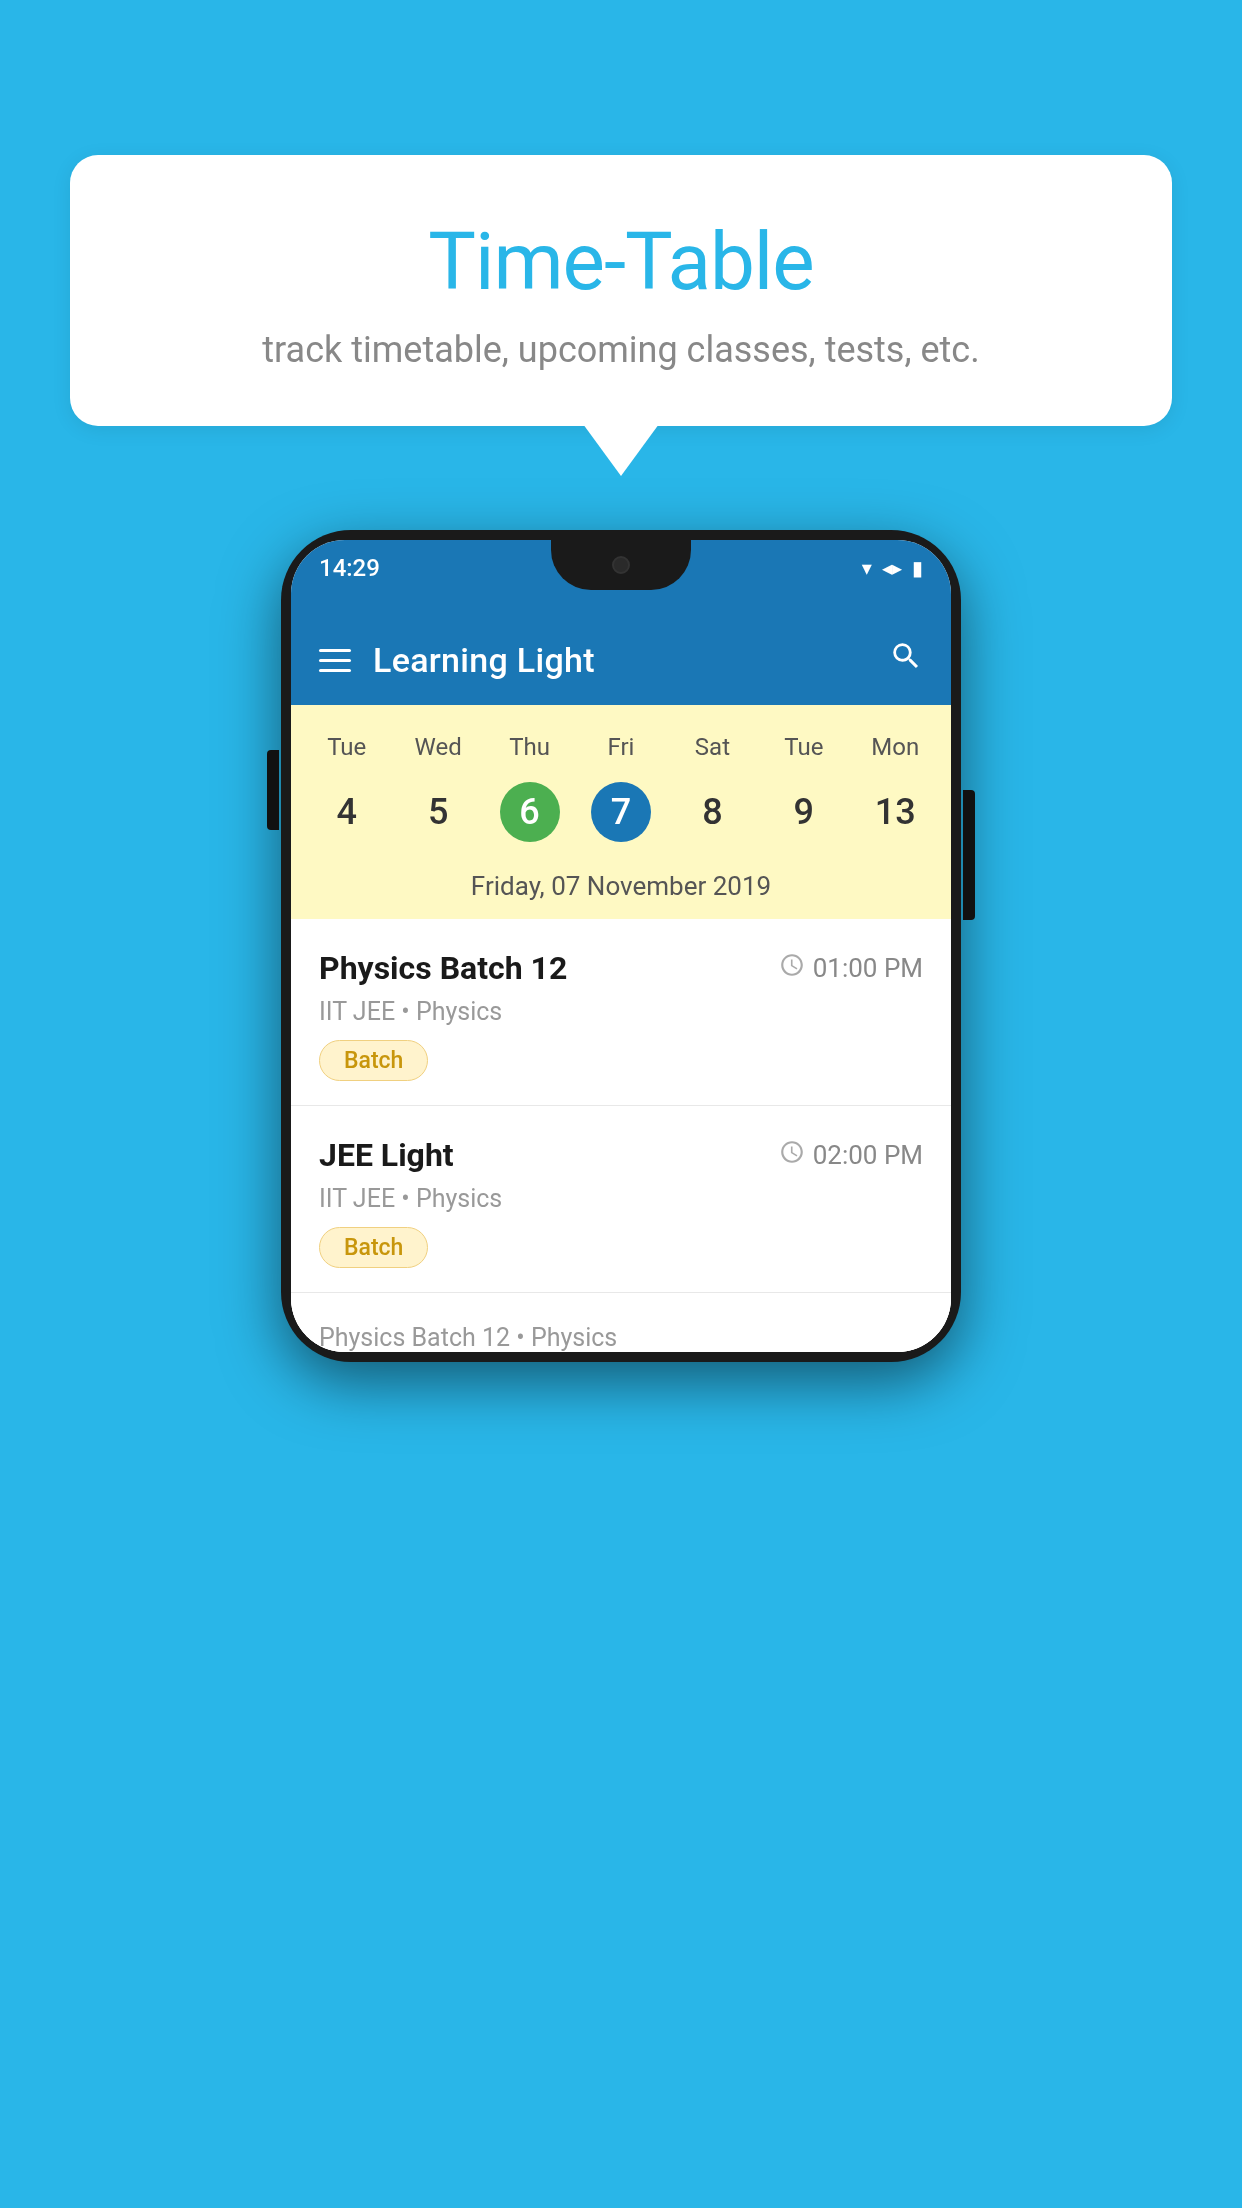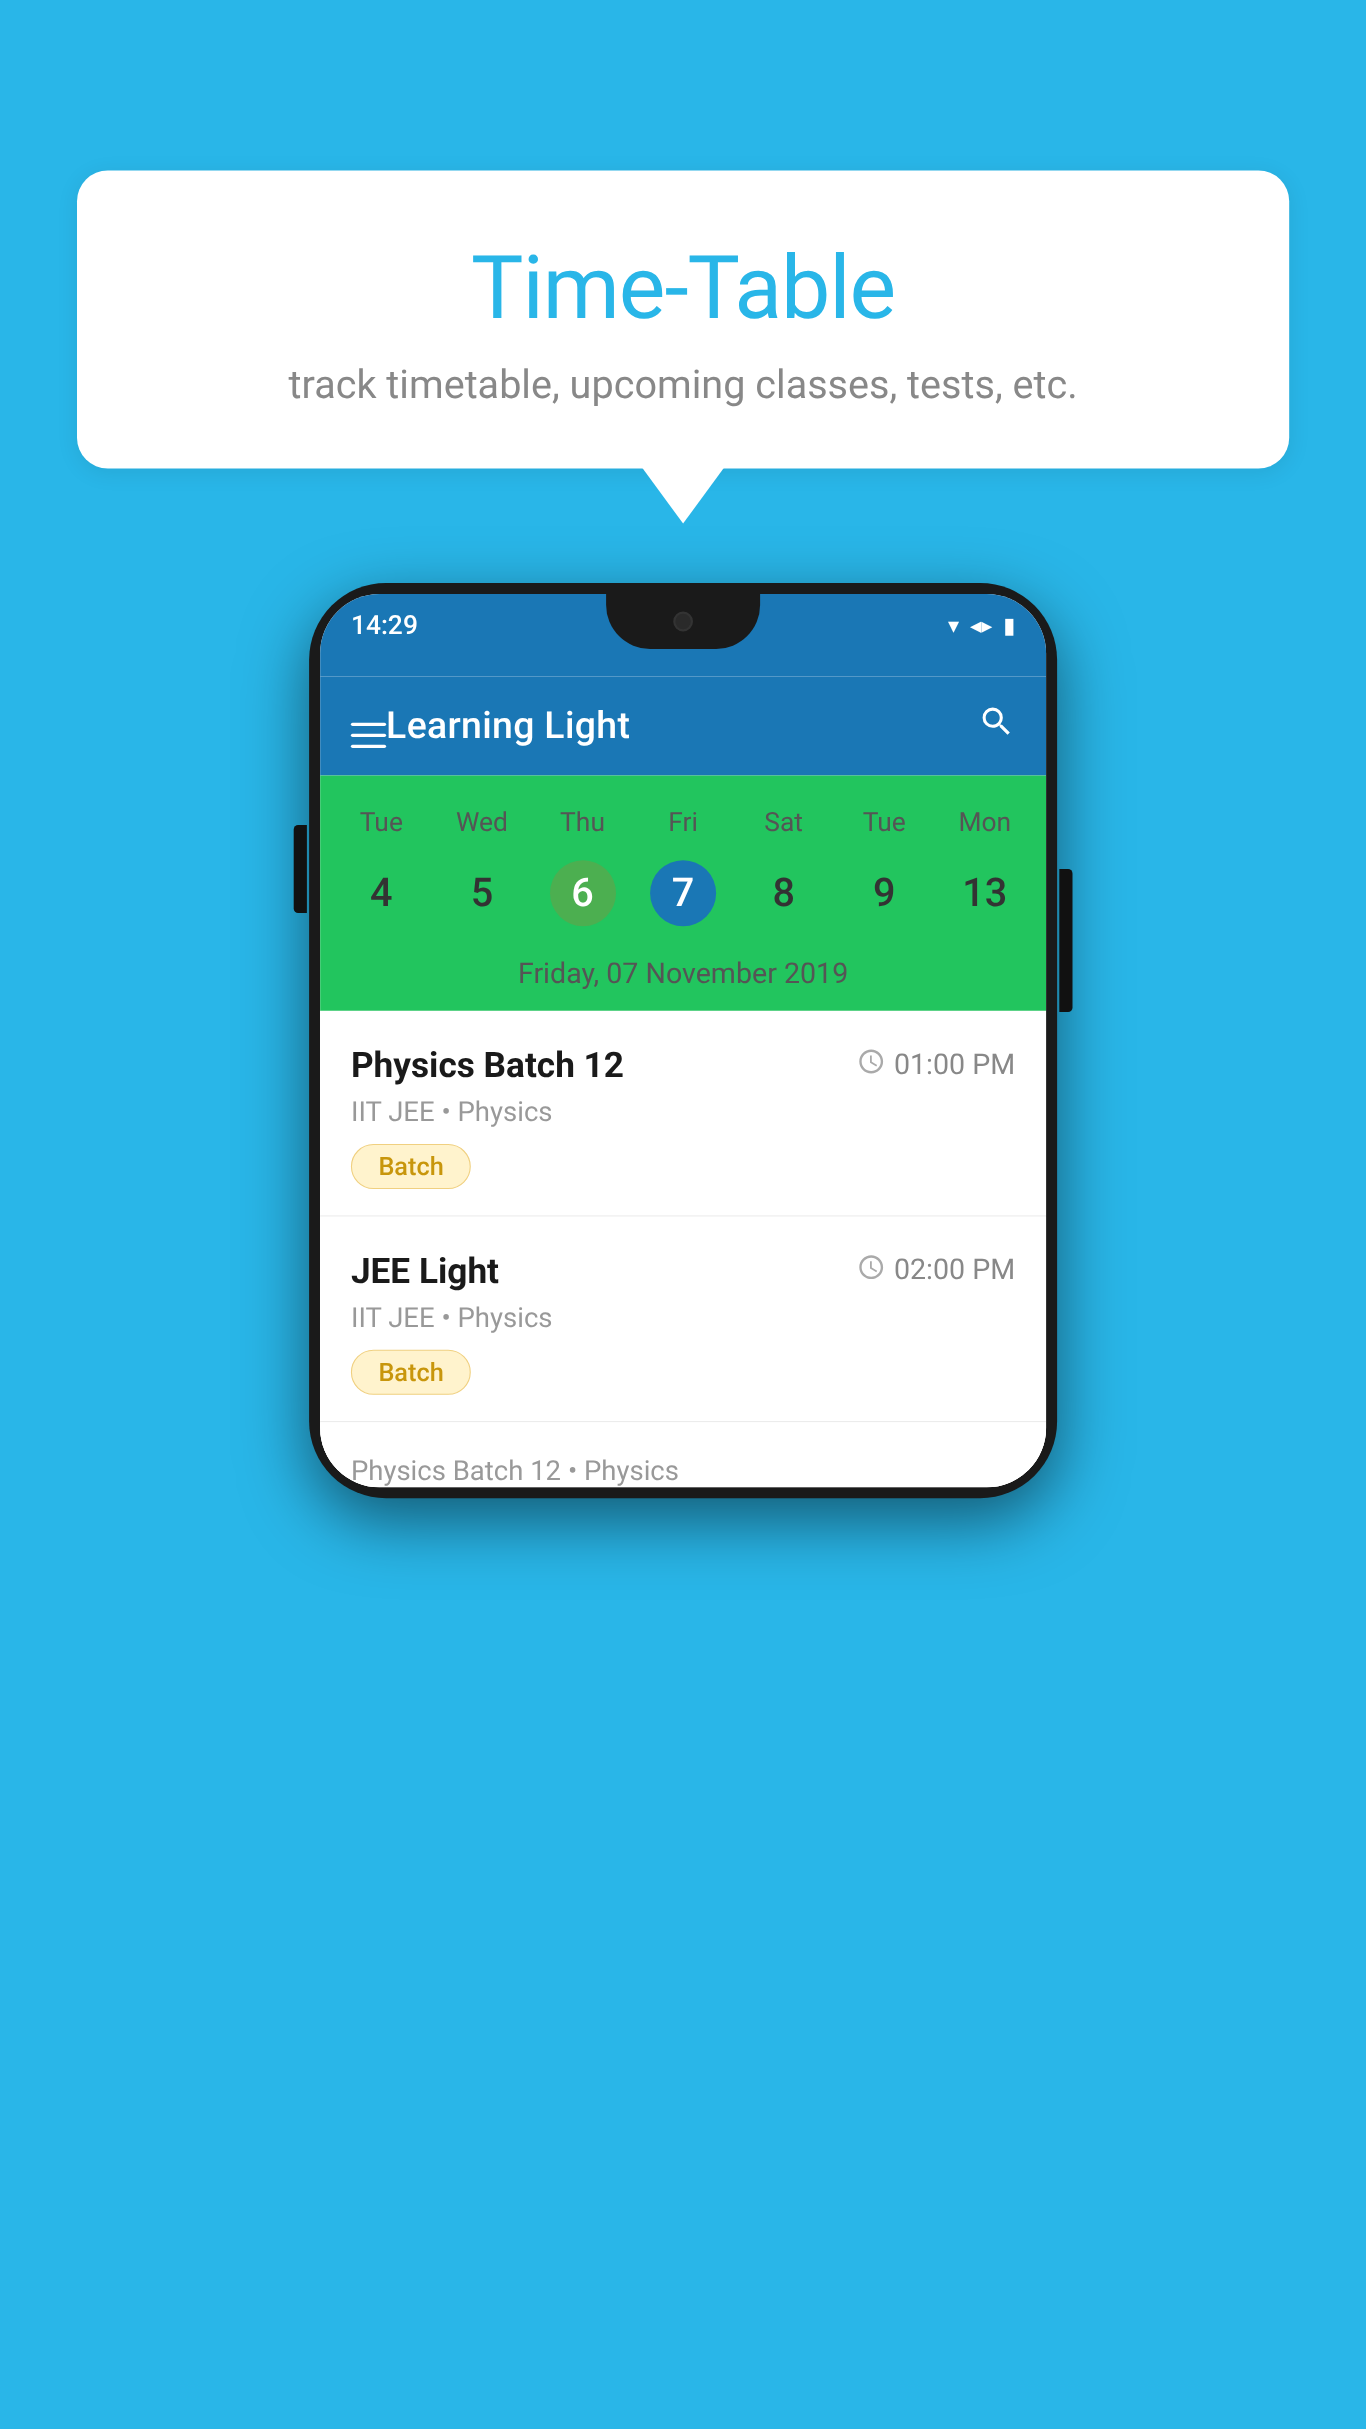--- a/index.html
+++ b/index.html
@@ -167,21 +167,22 @@
       background: #1a77b5;
       height: 90px;
       display: flex;
       align-items: center;
       padding: 0 28px;
       justify-content: space-between;
     }
 
     .app-bar-left {
       display: flex;
-      align-items: flex-end;
+      align-items: center;
+      gap: 22px;
     }
 
     .hamburger-icon {
       display: flex;
       flex-direction: column;
       gap: 7px;
       cursor: pointer;
     }
 
     .hamburger-icon span {
@@ -200,21 +201,21 @@
     }
 
     .search-icon-btn {
       color: #fff;
       font-size: 32px;
       cursor: pointer;
     }
 
     
     .calendar-section {
-      background: #22c55e;
+      background: #fef9c3;
       padding: 20px 0 0;
     }
 
     .calendar-days-header {
       display: grid;
       grid-template-columns: repeat(7, 1fr);
       text-align: center;
       padding: 0 10px;
     }
 

